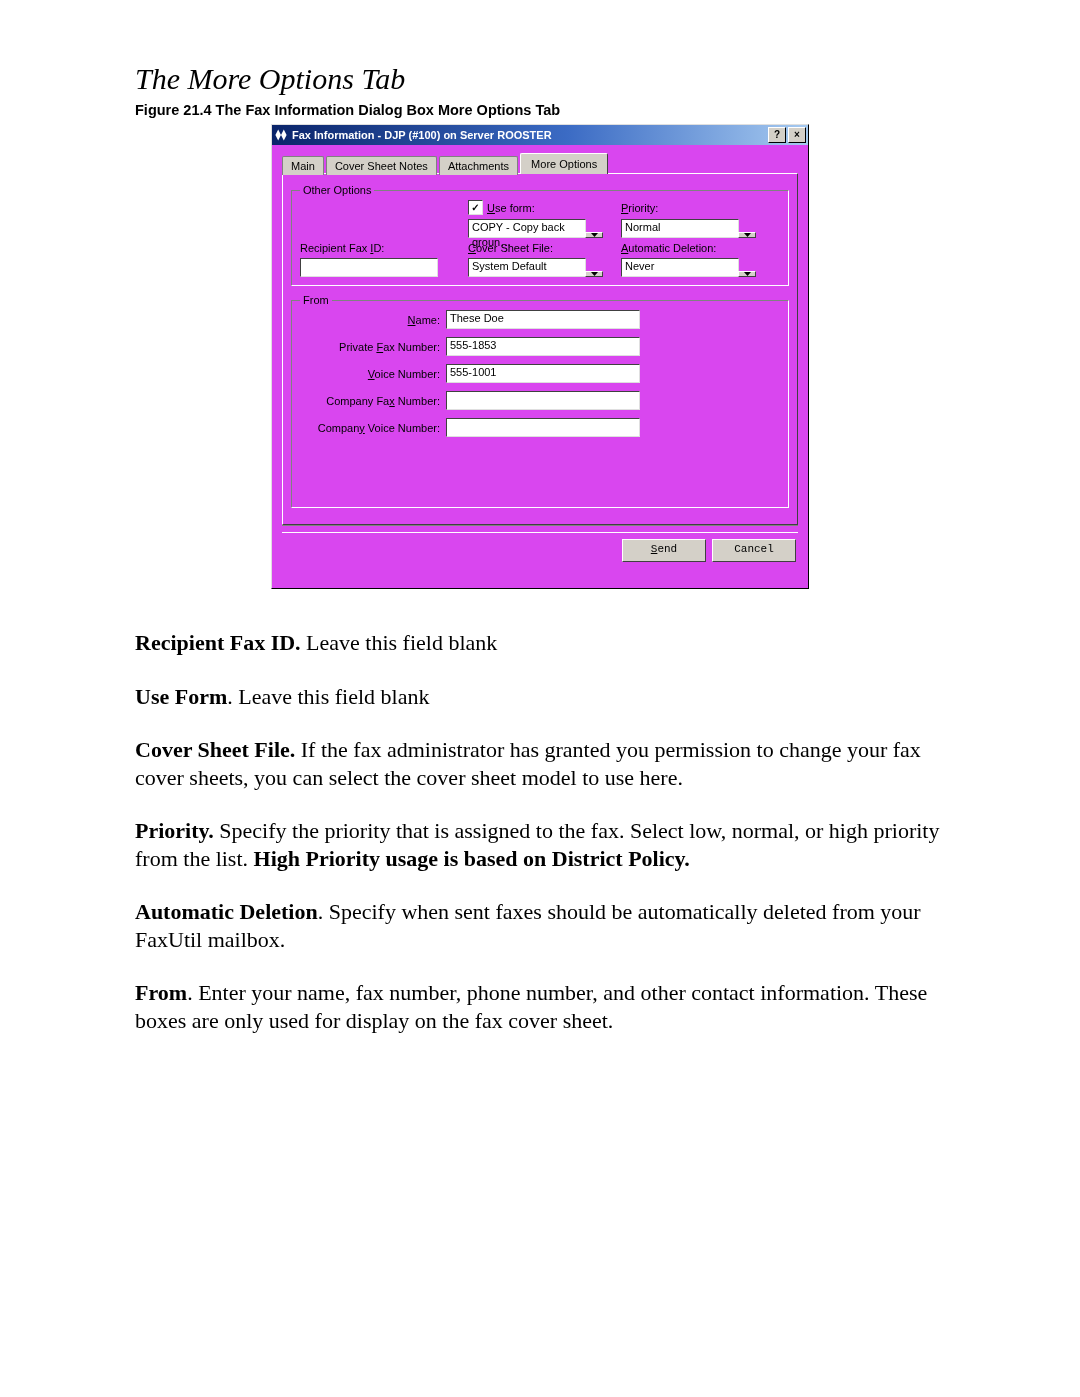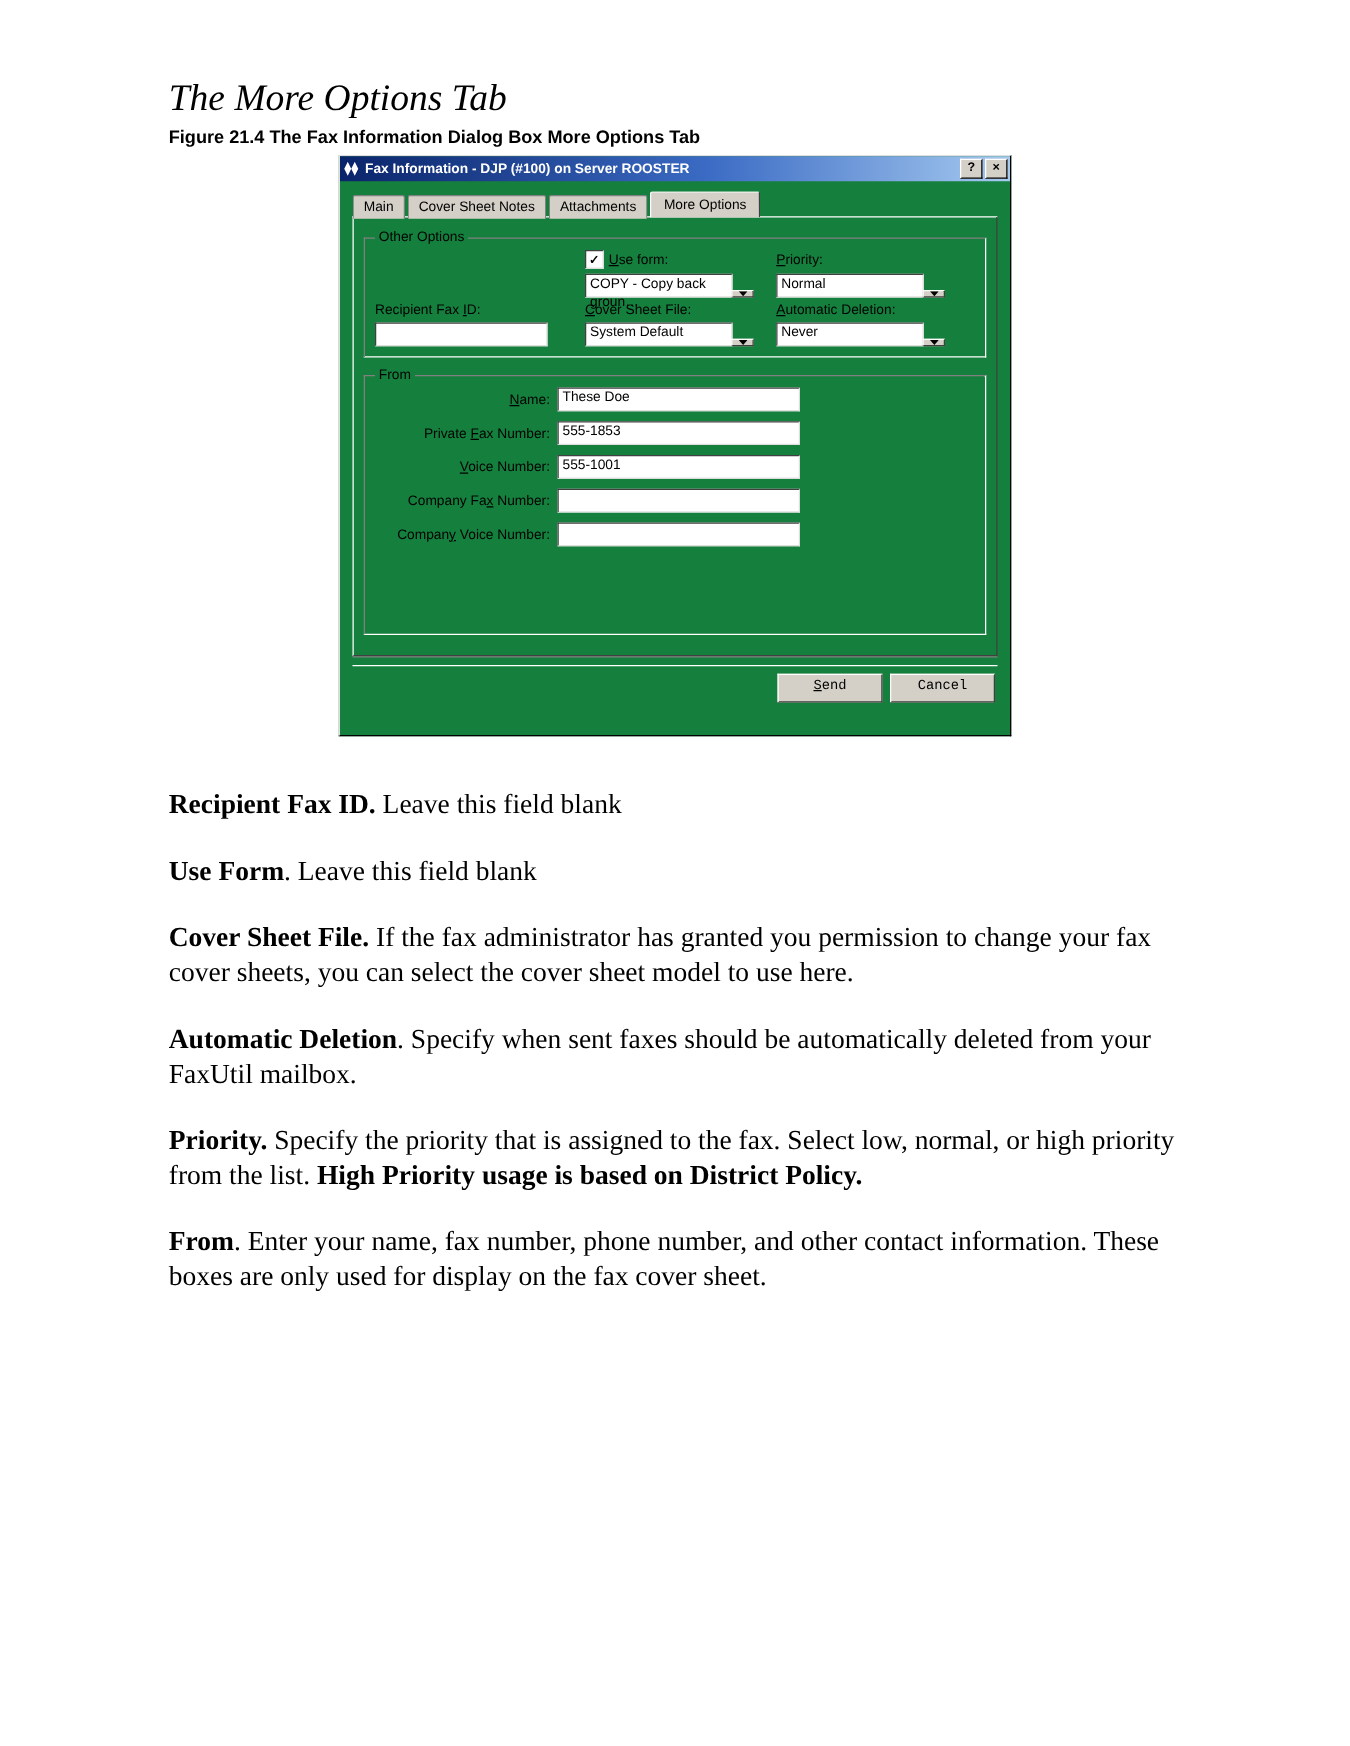--- a/index.html
+++ b/index.html
@@ -26,21 +26,21 @@
     font-family: Arial, Helvetica, sans-serif;
     font-weight: bold;
     font-size: 14.5px;
     margin: 6px 0 6px 0;
   }
 
   
   .dialog {
     width: 536px;
     margin: 0 auto 40px auto;
-    background: #15803d;
+    background: #d946ef;
     border: 1px solid #000;
     border-top-color: #dfdfdf;
     border-left-color: #dfdfdf;
     font-family: Tahoma, Arial, sans-serif;
     font-size: 11px;
     color: #000;
   }
   .titlebar {
     display: flex;
     align-items: center;
@@ -375,20 +375,20 @@
       </div>
     </div>
   </div>
 
   <p class="para"><b>Recipient Fax ID.</b><span>  Leave this field blank</span></p>
 
   <p class="para"><b>Use Form</b><span>. Leave this field blank</span></p>
 
   <p class="para"><b>Cover Sheet File.</b><span> If the fax administrator has granted you permission to change your fax cover sheets, you can select the cover sheet model to use here.</span></p>
 
+  <p class="para"><b>Priority.</b><span> Specify the priority that is assigned to the fax. Select low, normal, or high priority from the list.  </span><b>High Priority usage is based on District Policy.</b></p>
+
   <p class="para"><b>Automatic Deletion</b><span>. Specify when sent faxes should be automatically deleted from your FaxUtil mailbox.</span></p>
 
-  <p class="para"><b>Priority.</b><span> Specify the priority that is assigned to the fax. Select low, normal, or high priority from the list.  </span><b>High Priority usage is based on District Policy.</b></p>
-
   <p class="para"><b>From</b><span>. Enter your name, fax number, phone number, and other contact information. These boxes are only used for display on the fax cover sheet.</span></p>
 
 
 </div>
 
 </body></html>

